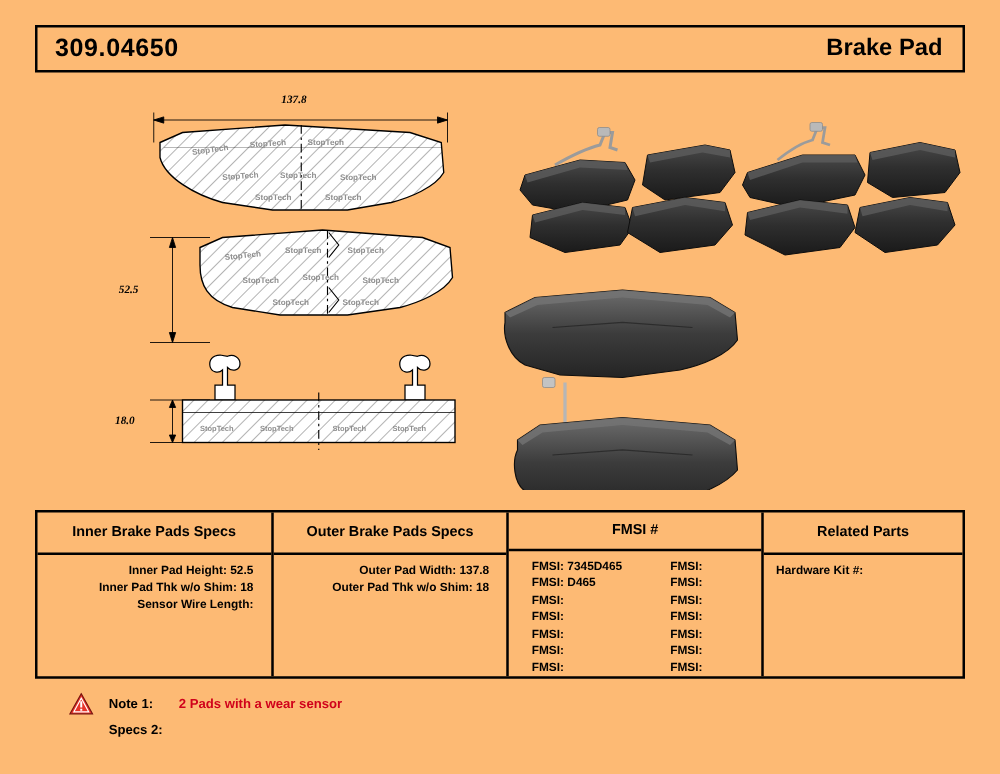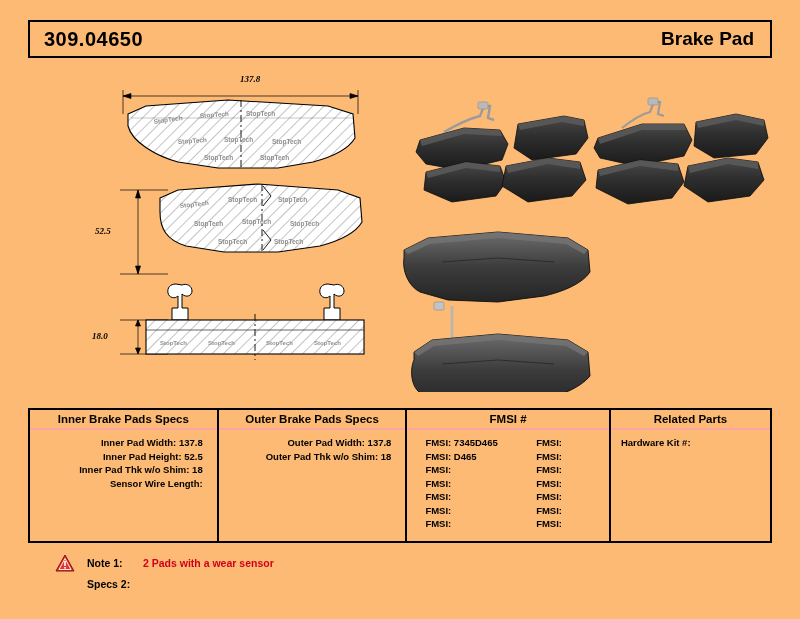--- a/index.html
+++ b/index.html
@@ -76,22 +76,22 @@
     border-right: 2px solid #000;
     display: flex;
     flex-direction: column;
   }
   .spec-col:last-child { border-right: none; }
   .col-1 { width: 25.5%; }
   .col-2 { width: 25.5%; }
   .col-3 { width: 27.5%; }
   .col-4 { width: 21.5%; }
   .spec-head {
-    height: 20px;
-    border-bottom: 2px solid #fca5a5;
+    height: 34px;
+    border-bottom: 2px solid #000000;
     display: flex;
     align-items: center;
     justify-content: center;
     font-size: 11.5px;
     font-weight: bold;
   }
   .spec-body {
     flex: 1;
     padding: 6px 8px 0 8px;
   }
@@ -322,31 +322,30 @@
         <rect x="406" y="240" width="10" height="8" rx="1.5" fill="#c3c3c3" stroke="#8a8a8a" stroke-width="0.6"></rect>
         <path d="M386,290 L404,278 L470,272 L540,278 L560,290 L562,314
                  C552,326 532,334 512,338 L466,344 L418,342 L394,332
                  C382,326 382,306 386,298 Z" fill="url(#plateGrad)" stroke="#0d0d0d" stroke-width="0.9"></path>
         <path d="M386,290 L404,278 L470,272 L540,278 L560,290 L556,294 L538,284 L470,278 L406,284 L390,294 Z" fill="#757575" opacity="0.75"></path>
         <path d="M414,302 L470,298 L526,302" fill="none" stroke="#111" stroke-width="1" opacity="0.5"></path>
       </g>
     </svg>
 
     
-    <div class="dim-label" style="left:212px; top:12px;">137.8</div>
+    <div class="dim-label" style="left:197px; top:12px;">137.8</div>
     <div class="dim-label" style="left:67px; top:164px;">52.5</div>
     <div class="dim-label" style="left:64px; top:269px;">18.0</div>
   </div>
 
   <div class="specs">
 
     <div class="spec-col col-1">
       <div class="spec-head">Inner Brake Pads Specs</div>
       <div class="spec-body">
-        <div class="spec-line">Inner Pad Width: 137.8</div>
         <div class="spec-line">Inner Pad Height: 52.5</div>
         <div class="spec-line">Inner Pad Thk w/o Shim: 18</div>
         <div class="spec-line">Sensor Wire Length:</div>
       </div>
     </div>
 
     <div class="spec-col col-2">
       <div class="spec-head">Outer Brake Pads Specs</div>
       <div class="spec-body">
         <div class="spec-line">Outer Pad Width: 137.8</div>

